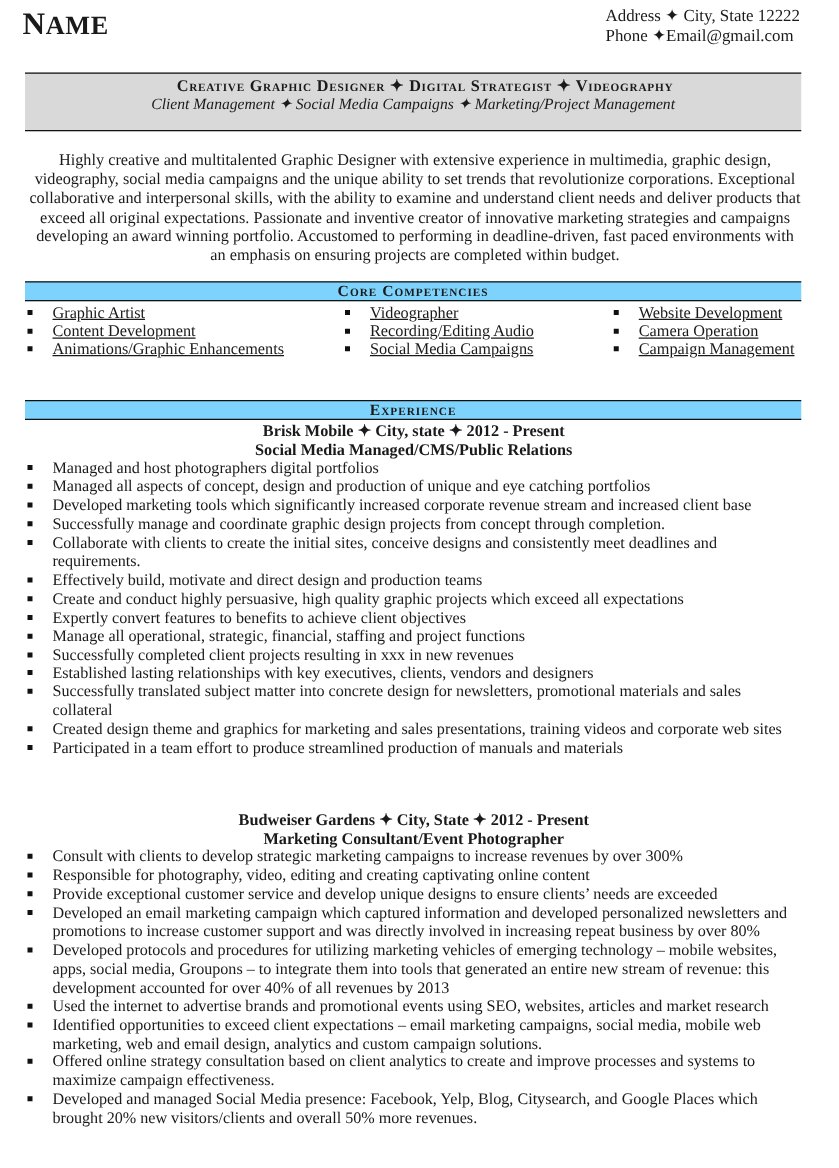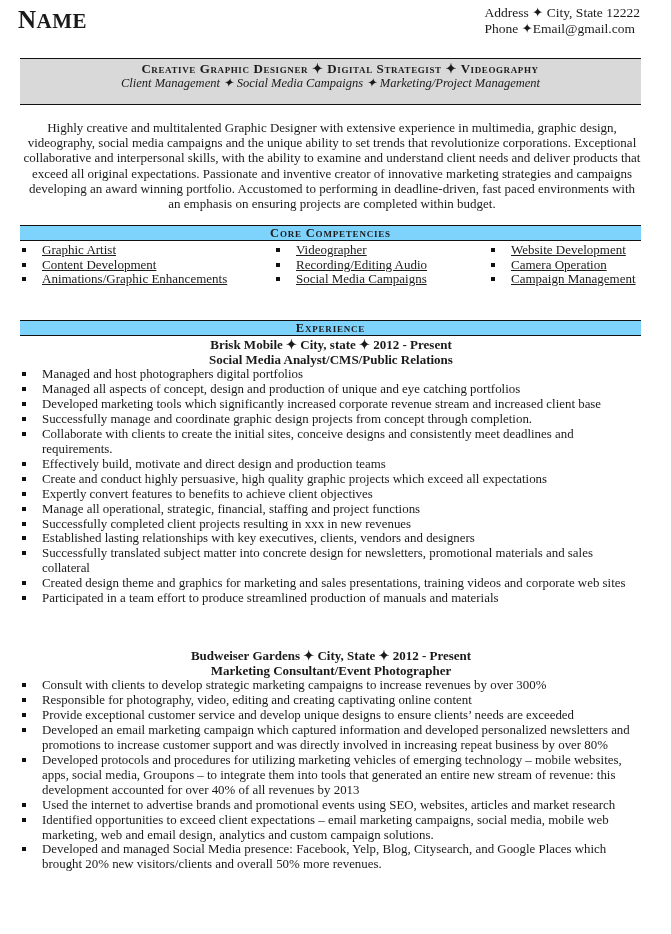--- a/index.html
+++ b/index.html
@@ -84,21 +84,21 @@
     <li>Website Development</li>
     <li>Camera Operation</li>
     <li>Campaign Management</li>
   </ul>
 </div>
 
 <div class="section-band" style="top:320px;">Experience</div>
 
 <div class="job" style="top:337px;">
   <div class="head">Brisk Mobile  ✦ City, state ✦ 2012 - Present</div>
-  <div class="head">Social Media Analyst/CMS/Public Relations</div>
+  <div class="head">Social Media Managed/CMS/Public Relations</div>
   <ul>
     <li>Managed and host photographers digital portfolios</li>
     <li>Managed all aspects of concept, design and production of unique and eye catching portfolios</li>
     <li>Developed marketing tools which significantly increased corporate revenue stream and increased client base</li>
     <li>Successfully manage and coordinate graphic design projects from concept through completion.</li>
     <li>Collaborate with clients to create the initial sites, conceive designs and consistently meet deadlines and requirements.</li>
     <li>Effectively build, motivate and direct design and production teams</li>
     <li>Create and conduct highly persuasive, high quality graphic projects which exceed all expectations</li>
     <li>Expertly convert features to benefits to achieve client objectives</li>
     <li>Manage all operational, strategic, financial, staffing and project functions</li>
@@ -114,15 +114,16 @@
   <div class="head">Budweiser Gardens  ✦ City, State ✦ 2012 - Present</div>
   <div class="head">Marketing Consultant/Event Photographer</div>
   <ul>
     <li>Consult with clients to develop strategic marketing campaigns to increase revenues by over 300%</li>
     <li>Responsible for photography, video, editing and creating captivating online content</li>
     <li>Provide exceptional customer service and develop unique designs to ensure clients’ needs are exceeded</li>
     <li>Developed an email marketing campaign which captured information and developed personalized newsletters and promotions to increase customer support and was directly involved in increasing repeat business by over 80%</li>
     <li>Developed protocols and procedures for utilizing marketing vehicles of emerging technology – mobile websites, apps, social media, Groupons – to integrate them into tools that generated an entire new stream of revenue:  this development accounted for over 40% of all revenues by 2013</li>
     <li>Used the internet to advertise brands and promotional events using SEO, websites, articles and market research</li>
     <li>Identified opportunities to exceed client expectations – email marketing campaigns, social media, mobile web marketing, web and email design, analytics and custom campaign solutions.</li>
+    <li>Offered online strategy consultation based on client analytics to create and improve processes and systems to maximize campaign effectiveness.</li>
     <li>Developed and managed Social Media presence: Facebook, Yelp, Blog, Citysearch, and Google Places which brought 20% new visitors/clients and overall 50% more revenues.</li>
   </ul>
 </div>
 
 </body></html>

